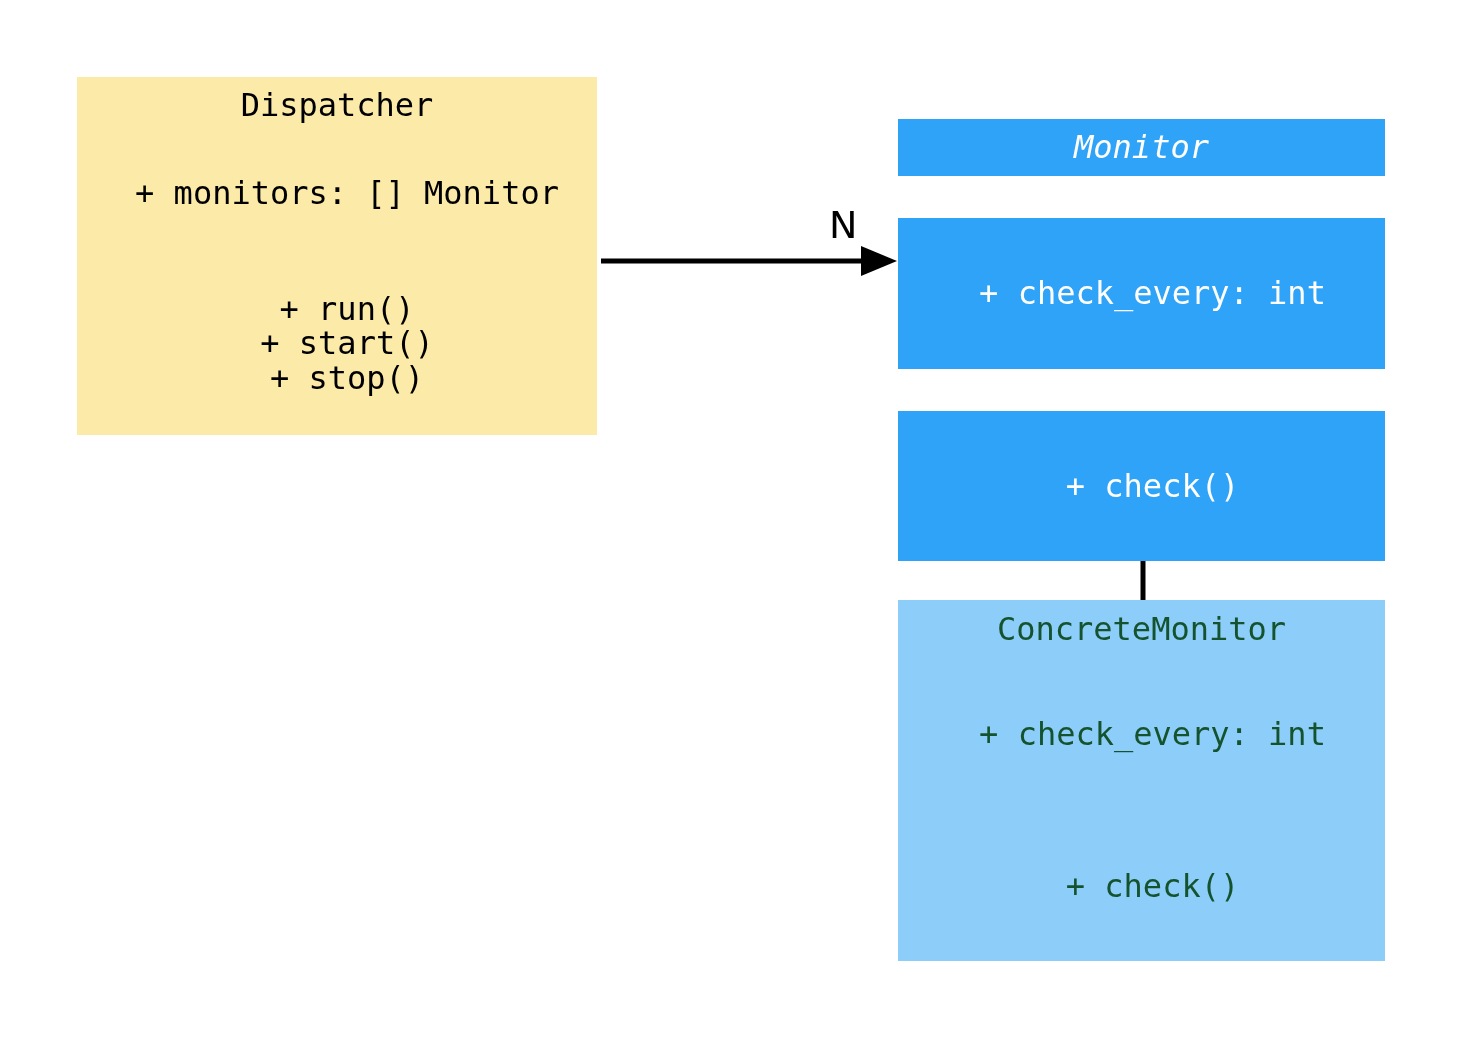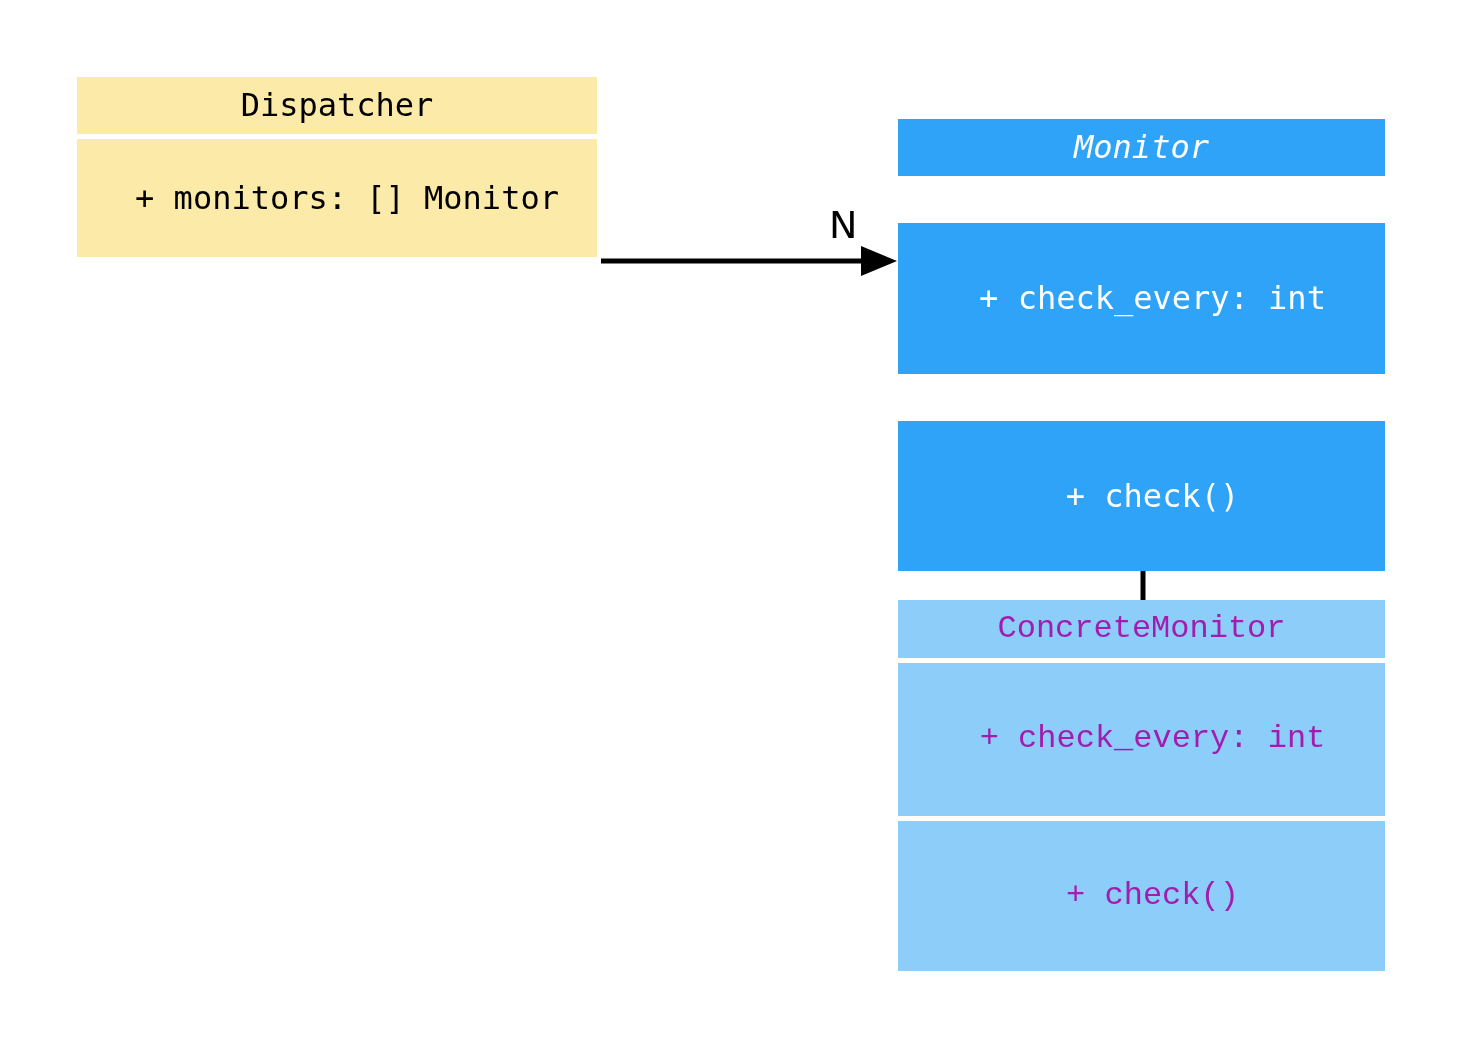--- a/index.html
+++ b/index.html
@@ -9,21 +9,20 @@
     width: 1463px;
     height: 1048px;
     background: #ffffff;
     font-family: "DejaVu Sans Mono", monospace;
     overflow: hidden;
   }
   .class-box {
     position: absolute;
     display: flex;
     flex-direction: column;
-    gap: 5px;
   }
   .section {
     display: flex;
     flex-direction: column;
     justify-content: center;
     font-size: 32px;
     line-height: 1.08;
   }
   .section.title {
     align-items: center;
@@ -54,22 +53,21 @@
   #box-monitor .section { background: #2EA3F7; margin-top: 42px; }
   #box-monitor .section.body { padding-left: 22px; }
   #box-monitor .title   { flex: 0 0 57px; font-style: italic; }
   #box-monitor .attrs   { flex: 0 0 151px; }
   #box-monitor .methods { flex: 0 0 150px; }
 
   
   #box-concrete-monitor {
     left: 898px; top: 600px;
     width: 487px; height: 371px;
-    color: #a21caf;
-    font-family: Liberation Mono, monospace;
+    color: #14532d;
   }
   #box-concrete-monitor .section { background: #8DCDF9; }
   #box-concrete-monitor .section.body { padding-left: 22px; }
   #box-concrete-monitor .title   { flex: 0 0 58px; }
   #box-concrete-monitor .attrs   { flex: 0 0 153px; }
   #box-concrete-monitor .methods { flex: 0 0 150px; }
 
   #connector-layer {
     position: absolute;
     left: 0; top: 0;
@@ -100,20 +98,25 @@
     </g>
   </svg>
 
   <div id="multiplicity-label">N</div>
 
   <div class="class-box" id="box-dispatcher">
     <div class="section title">Dispatcher</div>
     <div class="section body attrs">
       <div>+ monitors: [] Monitor</div>
     </div>
+    <div class="section body methods">
+      <div>+ run()</div>
+      <div>+ start()</div>
+      <div>+ stop()</div>
+    </div>
   </div>
 
   <div class="class-box" id="box-monitor">
     <div class="section title">Monitor</div>
     <div class="section body attrs">
       <div>+ check_every: int</div>
     </div>
     <div class="section body methods">
       <div>+ check()</div>
     </div>

